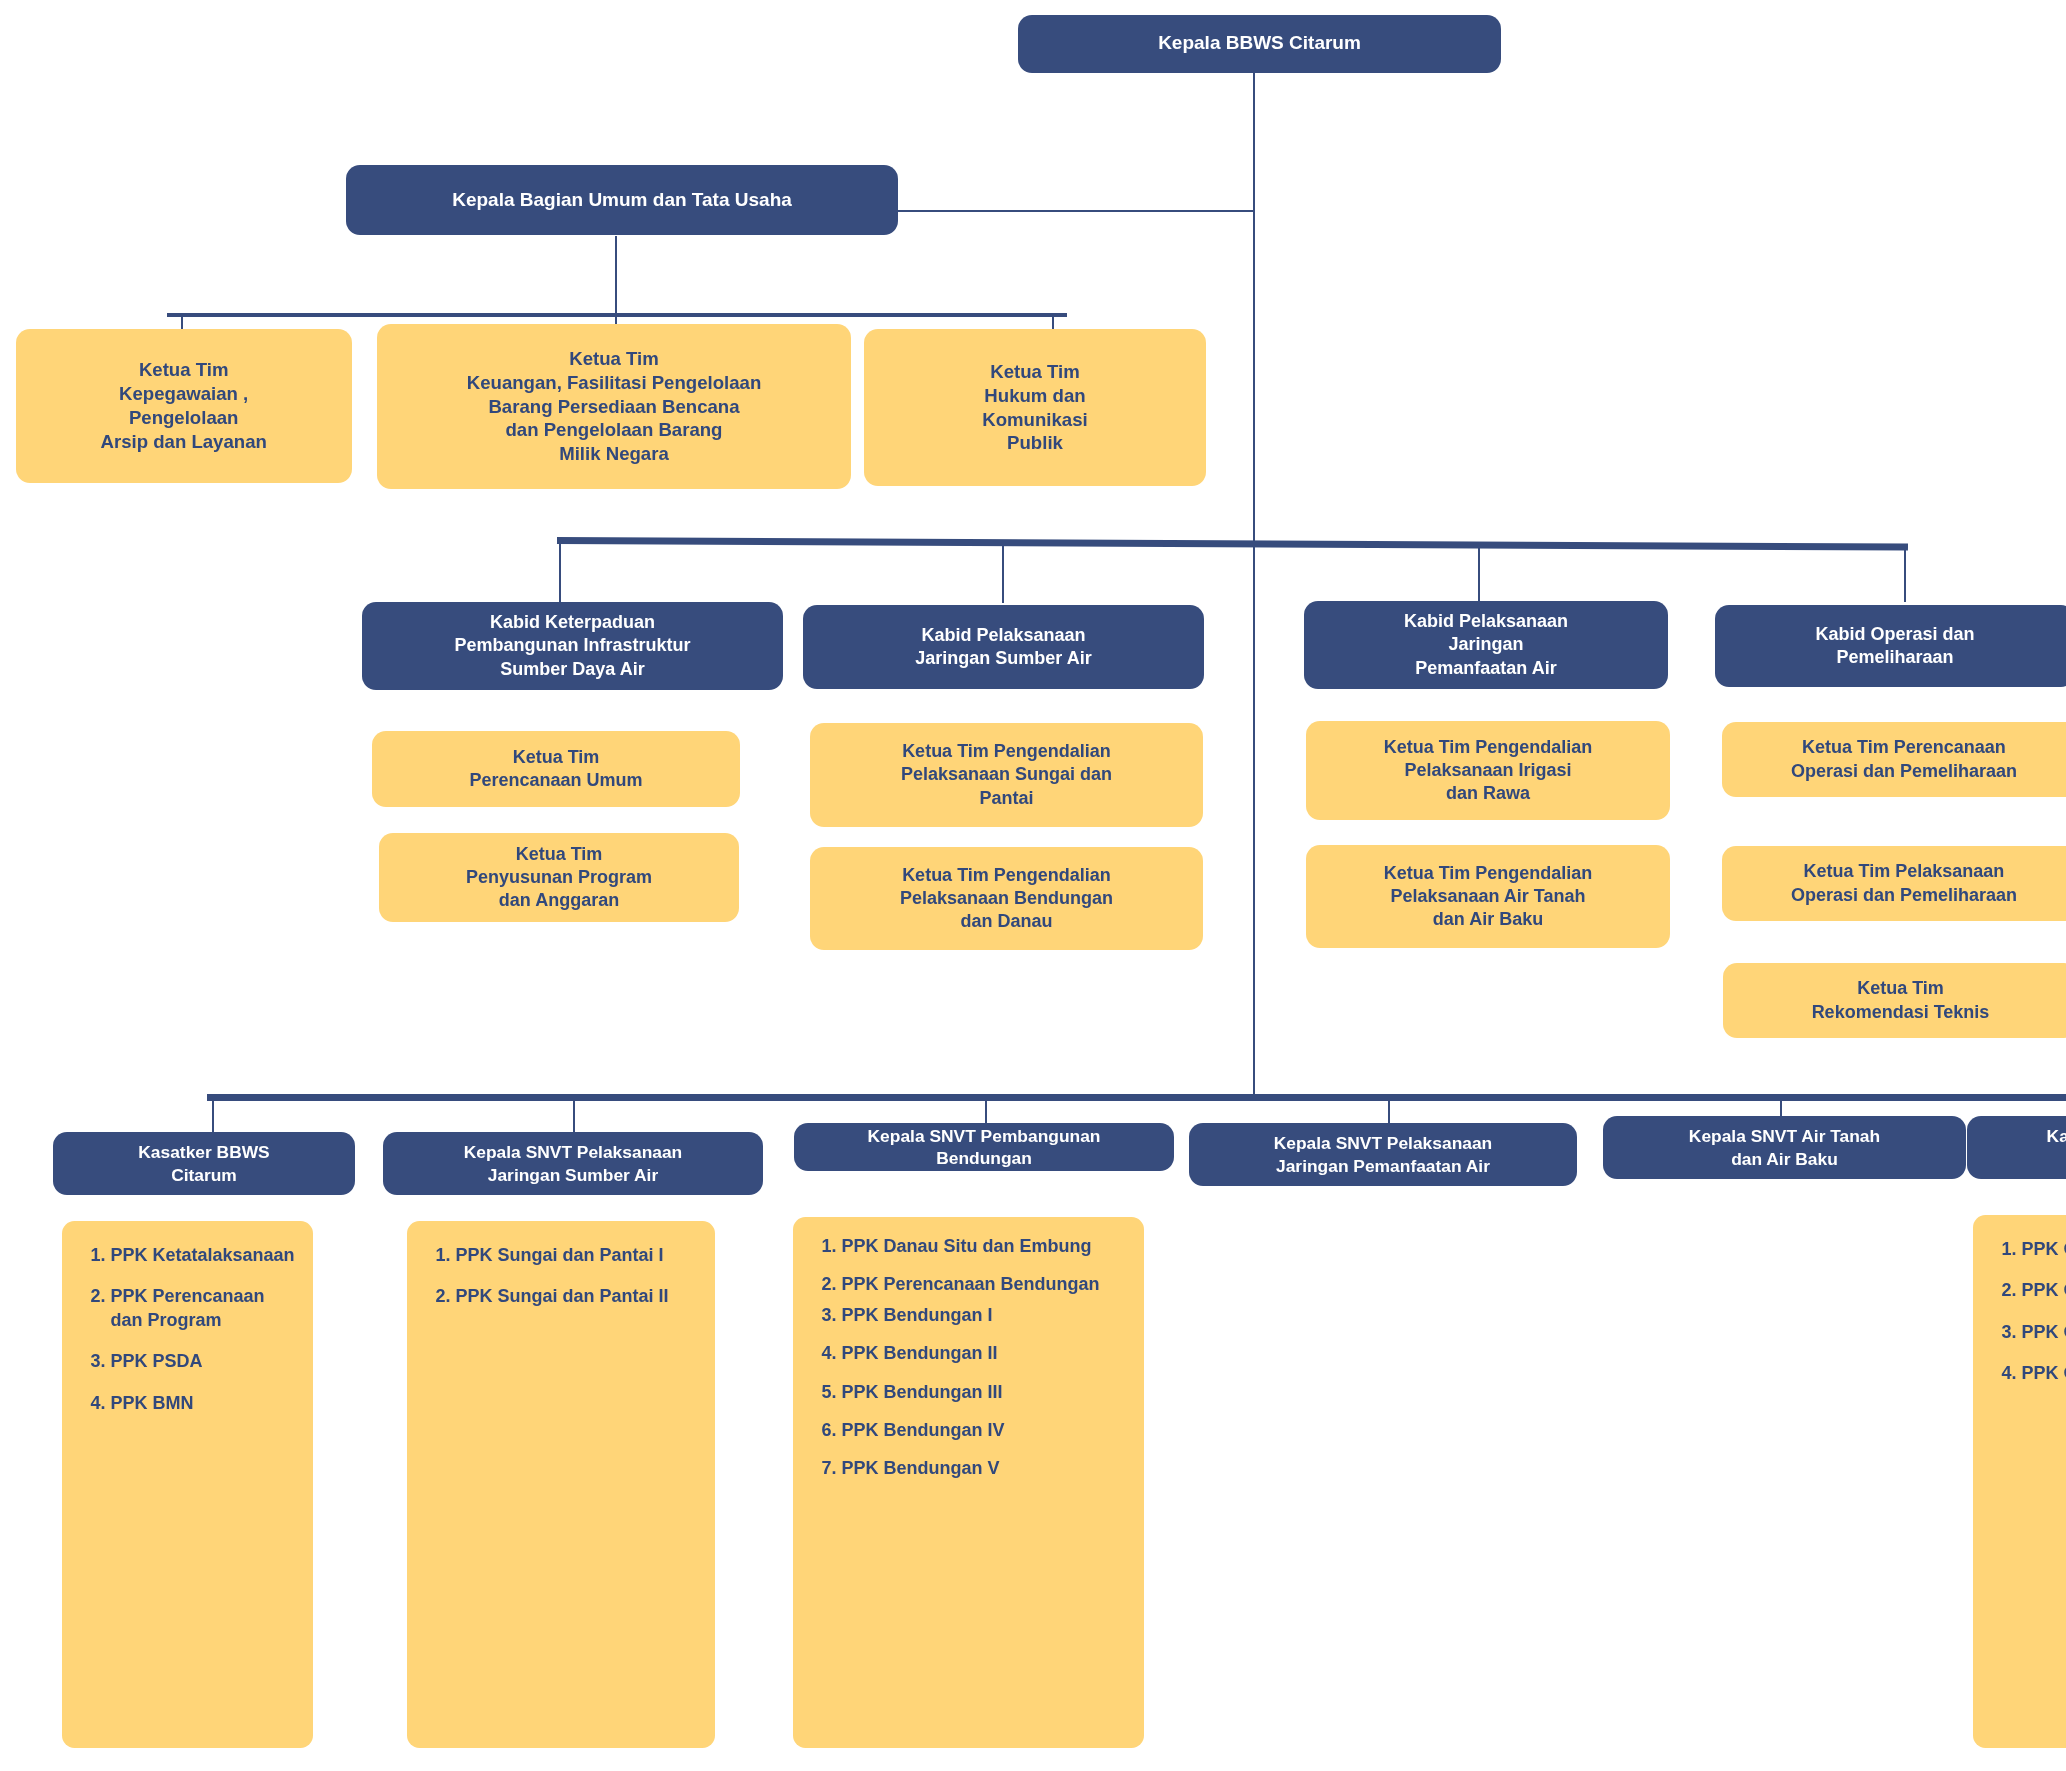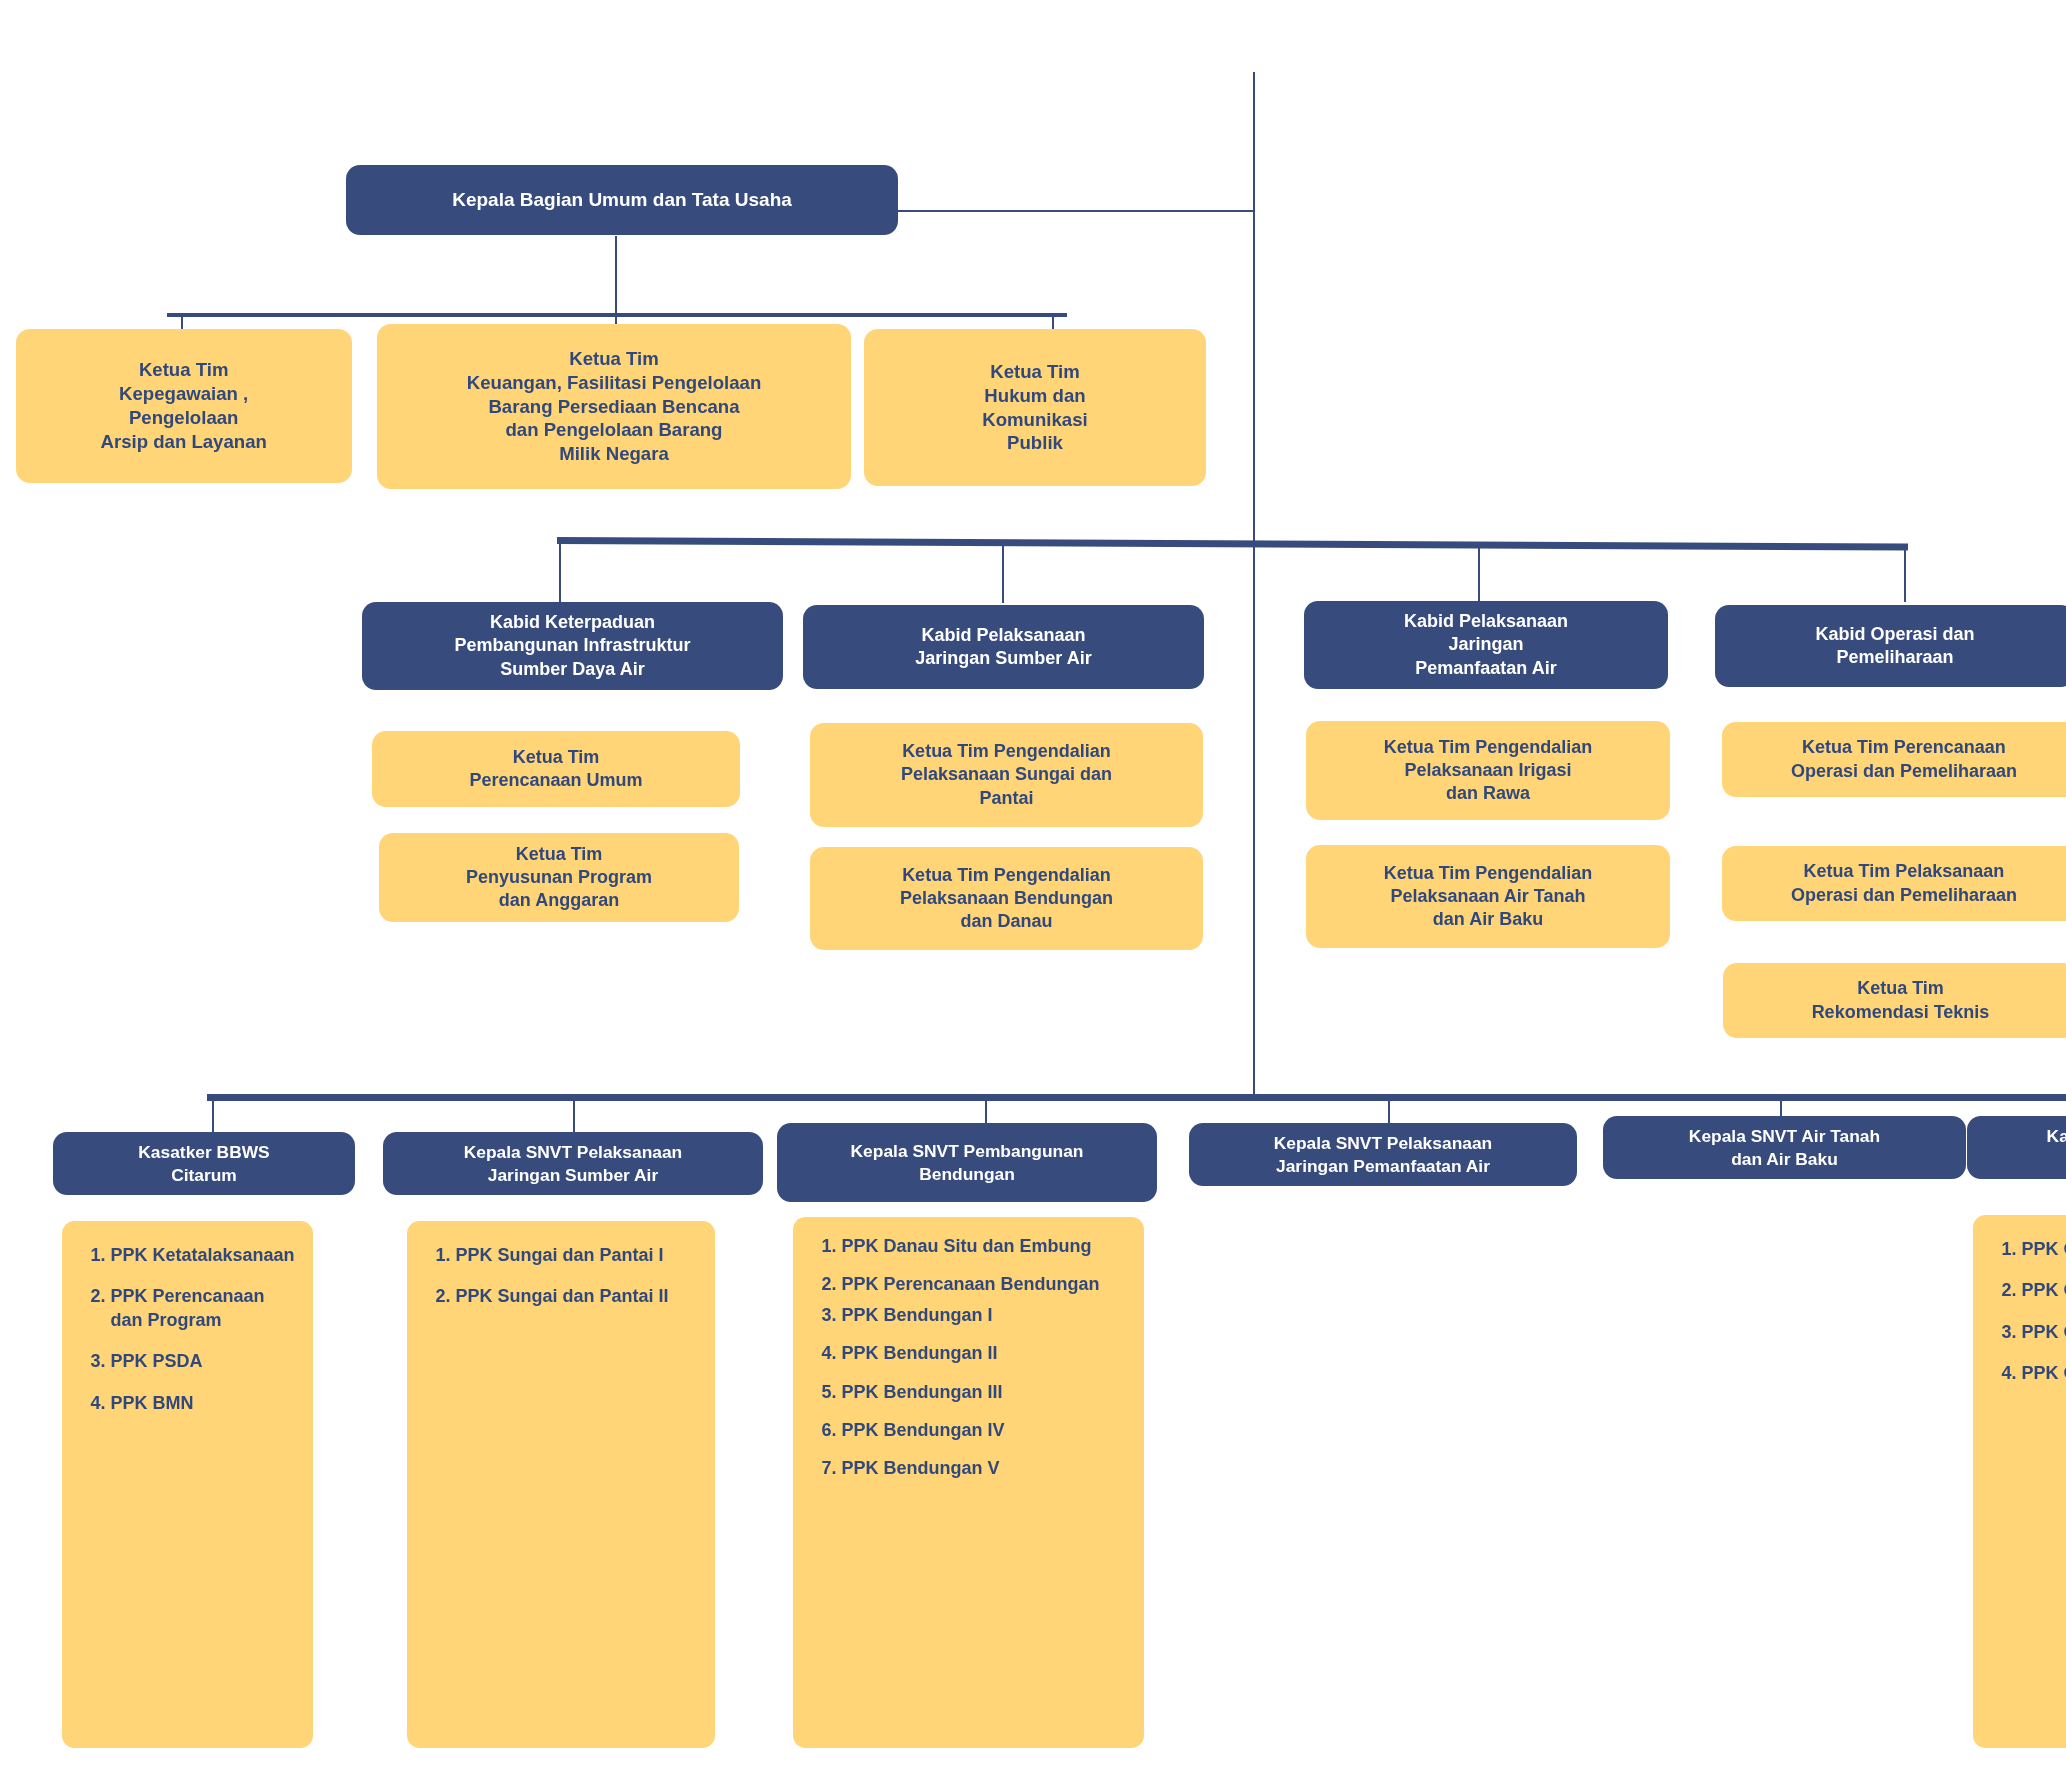--- a/index.html
+++ b/index.html
@@ -112,20 +112,21 @@
   <div class="vline" style="left:1904px; top:546px; height:56px;"></div>
 
   <div class="hbar" style="left:207px; top:1094px; width:1917px;"></div>
 
   <div class="vline" style="left:212px; top:1099px; height:56px;"></div>
   <div class="vline" style="left:573px; top:1099px; height:56px;"></div>
   <div class="vline" style="left:985px; top:1099px; height:46px;"></div>
   <div class="vline" style="left:1388px; top:1099px; height:46px;"></div>
   <div class="vline" style="left:1780px; top:1099px; height:38px;"></div>
 
+  <div class="box navy" style="left:1018px; top:14.5px; width:483px; height:58px; font-size:19px;">Kepala BBWS Citarum</div>
 
   <div class="box navy" style="left:346px; top:165px; width:552px; height:70px; font-size:19px;">Kepala Bagian Umum dan Tata Usaha</div>
 
   <div class="box yellow" style="left:15.7px; top:329px; width:336px; height:154px; font-size:18.6px; white-space:pre-line;">Ketua Tim
 Kepegawaian ,
 Pengelolaan
 Arsip dan Layanan</div>
 
   <div class="box yellow" style="left:377px; top:324px; width:474px; height:165px; font-size:18.6px; white-space:pre-line;">Ketua Tim
 Keuangan, Fasilitasi Pengelolaan
@@ -183,21 +184,21 @@
 
   <div class="box yellow" style="left:1723px; top:963px; width:355px; height:75px; font-size:18px; white-space:pre-line;">Ketua Tim
 Rekomendasi Teknis</div>
 
   <div class="box navy" style="left:53px; top:1132px; width:302px; height:63px; font-size:17.4px; white-space:pre-line;">Kasatker BBWS
 Citarum</div>
 
   <div class="box navy" style="left:383px; top:1132px; width:380px; height:63px; font-size:17.4px; white-space:pre-line;">Kepala SNVT Pelaksanaan
 Jaringan Sumber Air</div>
 
-  <div class="box navy" style="left:777px; top:1123px; width:380px; height:79px; font-size:17.4px; white-space:pre-line;">Kepala SNVT Pembangunan
+  <div class="box navy" style="left:794px; top:1123px; width:380px; height:48px; font-size:17.4px; white-space:pre-line;">Kepala SNVT Pembangunan
 Bendungan</div>
 
   <div class="box navy" style="left:1189px; top:1123px; width:388px; height:63px; font-size:17.4px; white-space:pre-line;">Kepala SNVT Pelaksanaan
 Jaringan Pemanfaatan Air</div>
 
   <div class="box navy" style="left:1603px; top:1116px; width:363px; height:63px; font-size:17.4px; white-space:pre-line;">Kepala SNVT Air Tanah
 dan Air Baku</div>
 
   <div class="box navy" style="left:1967px; top:1116px; width:338px; height:63px; font-size:17.4px; white-space:pre-line;">Kasatker Operasi dan
 Pemeliharaan</div>

